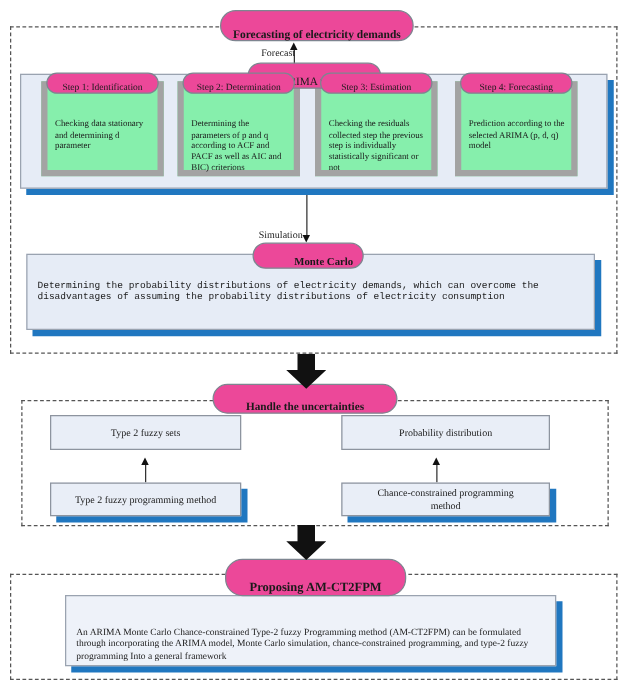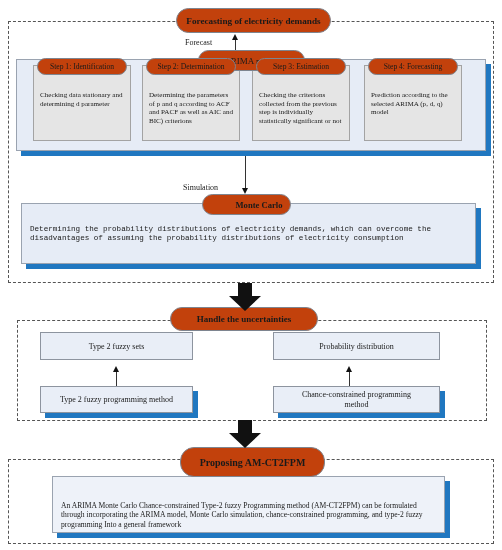--- a/index.html
+++ b/index.html
@@ -14,24 +14,24 @@
   .dash-frame{
     position:absolute;
     border:1px dashed #555;
     background:transparent;
     box-sizing:border-box;
   }
 
   
   .pill{
     position:absolute;
-    background:#c2410c;
+    background:#ec4899;
     border:1px solid #7e8590;
     border-radius:14px;
-    display:flex;align-items:center;justify-content:center;
+    display:flex;align-items:flex-end;justify-content:center;
     text-align:center;
     box-sizing:border-box;
     z-index:6;
   }
   .pill.bold{font-weight:bold;}
 
   
   .panel{
     position:absolute;
     background:#e6ecf6;
@@ -42,33 +42,33 @@
   .panel.white{background:#eef2f9;}
   .shadow{
     position:absolute;
     background:#2077c0;
     z-index:1;
   }
 
   
   .subbox{
     position:absolute;
-    background:#e5e5e5;
-    border:1px solid #a3a3a3;
+    background:#86efac;
+    border:5px solid #a3a3a3;
     box-sizing:border-box;
     z-index:4;
   }
   .subbox .txt{
     position:absolute;
     left:6px;right:4px;
     line-height:1.22;
   }
 
   
-  .ftext{position:absolute;white-space:nowrap;z-index:7;}
+  .ftext{position:absolute;white-space:nowrap;z-index:7;margin-left:24px;}
 
   
   .vline{position:absolute;background:#333;width:1px;z-index:5;}
   .vhead{
     position:absolute;width:0;height:0;
     border-left:3.5px solid transparent;
     border-right:3.5px solid transparent;
     border-bottom:6px solid #111;
     z-index:5;
   }
@@ -123,21 +123,21 @@
   </div>
 
   <div class="subbox" style="left:142px;top:65px;width:98px;height:76px;">
     <div class="txt" style="top:25px;font-size:7.1px;">Determining the parameters of p and q according to ACF and  PACF as well as AIC and BIC) criterions</div>
   </div>
   <div class="pill" style="left:146px;top:58px;width:90px;height:17px;font-size:7.6px;">
     <span>Step 2: Determination</span>
   </div>
 
   <div class="subbox" style="left:252px;top:65px;width:98px;height:76px;">
-    <div class="txt" style="top:25px;font-size:7.1px;">Checking the criterions collected from the previous step is individually statistically significant or not</div>
+    <div class="txt" style="top:25px;font-size:7.1px;">Checking the residuals collected step the previous step is individually statistically significant or not</div>
   </div>
   <div class="pill" style="left:256px;top:58px;width:90px;height:17px;font-size:7.6px;">
     <span>Step 3: Estimation</span>
   </div>
 
   <div class="subbox" style="left:364px;top:65px;width:98px;height:76px;padding-left:38px;">
     <div class="txt" style="top:25px;font-size:7.1px;">Prediction according to the selected ARIMA (p, d, q) model</div>
   </div>
   <div class="pill" style="left:368px;top:58px;width:90px;height:17px;font-size:7.6px;">
     <span>Step 4: Forecasting</span>

